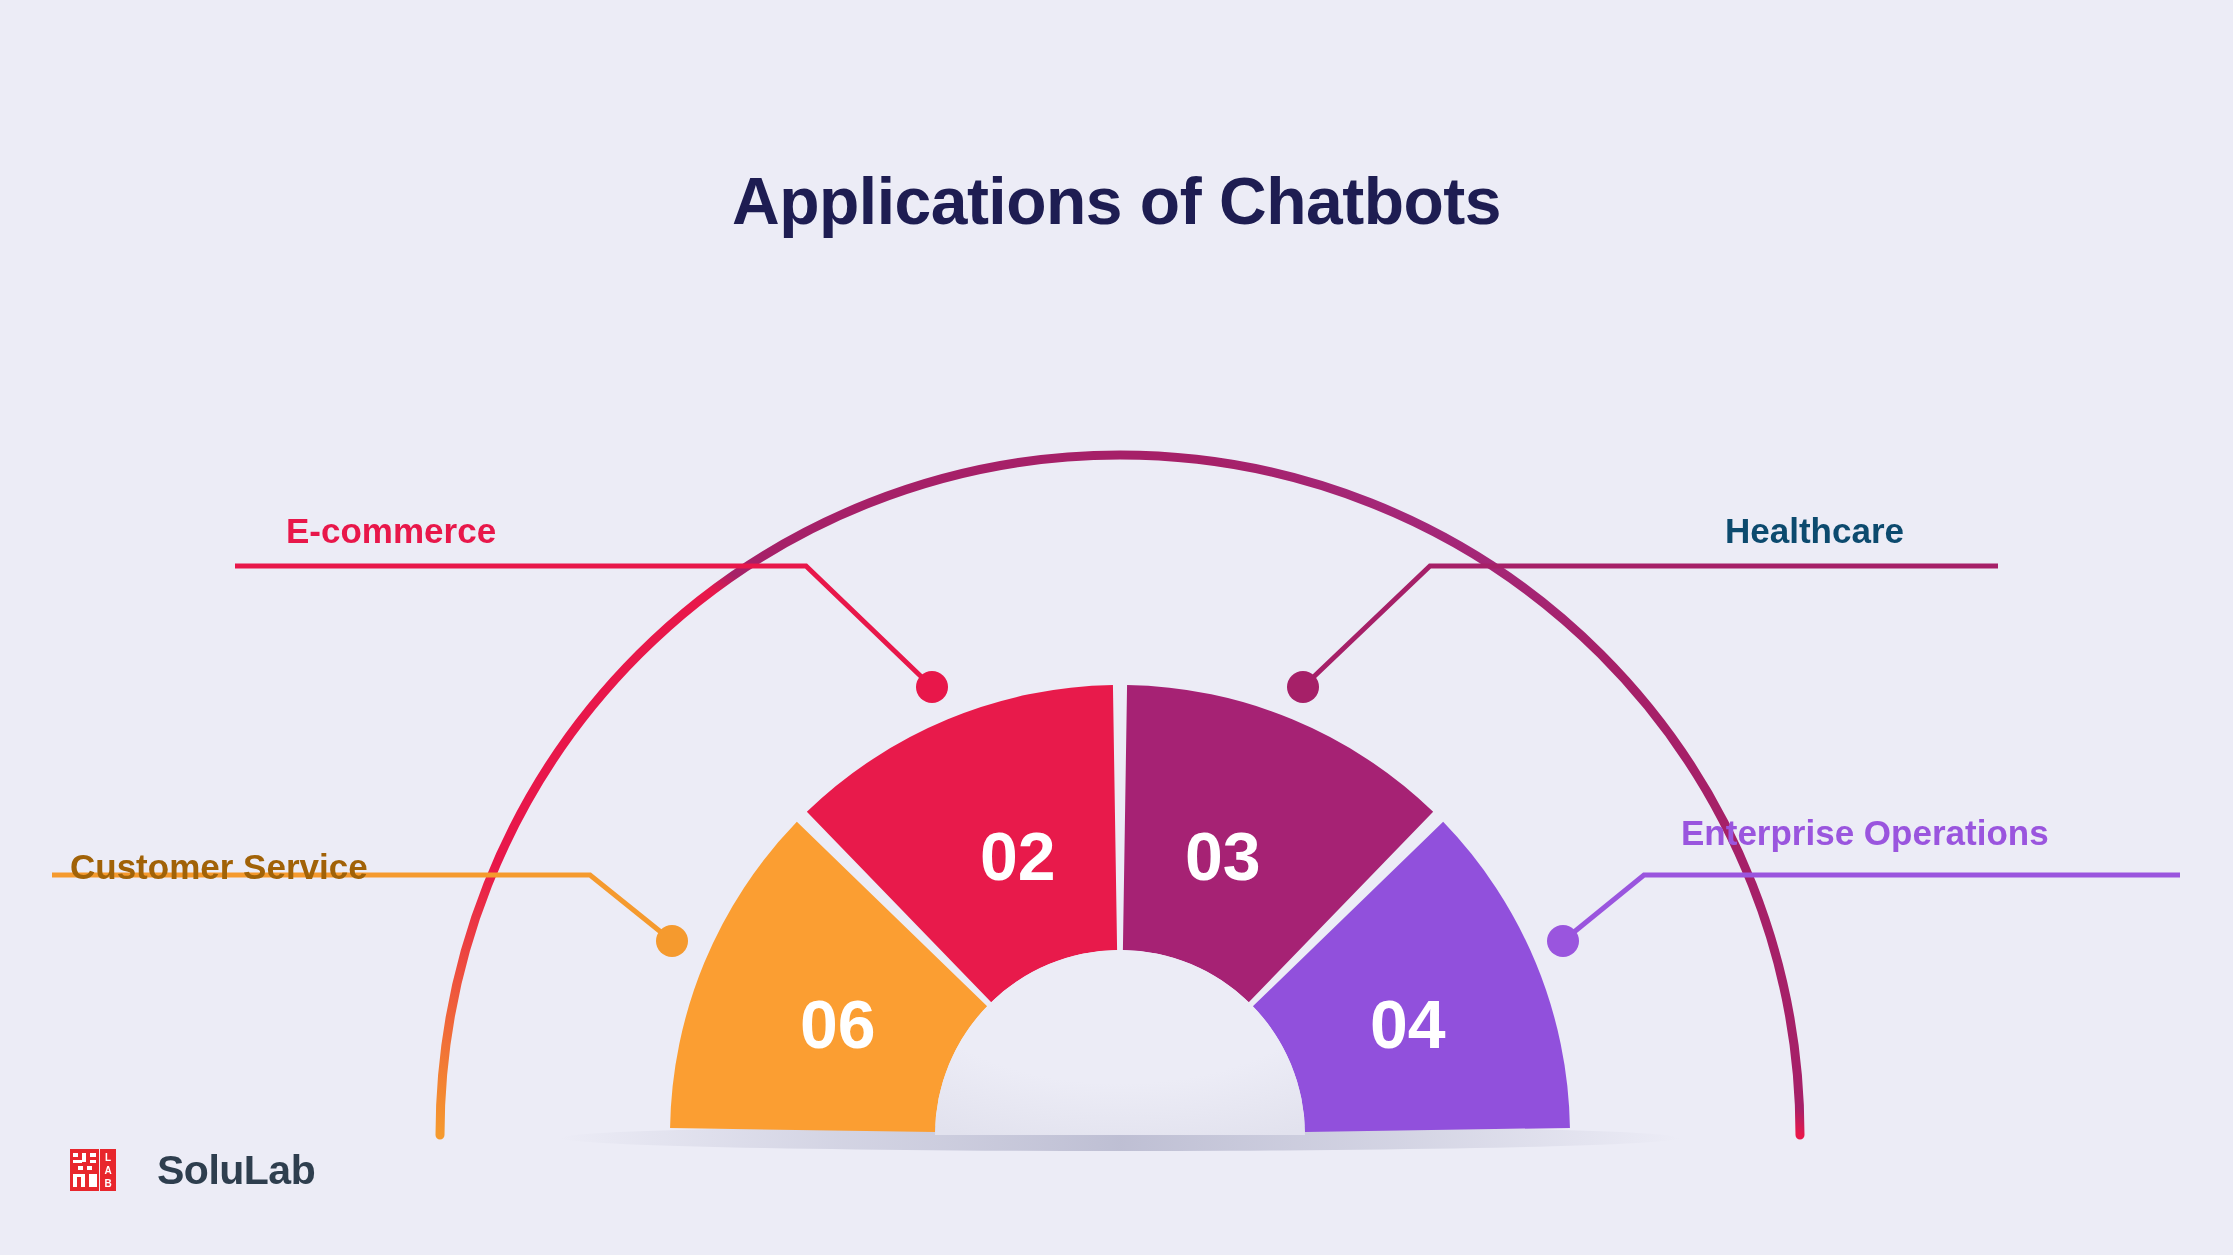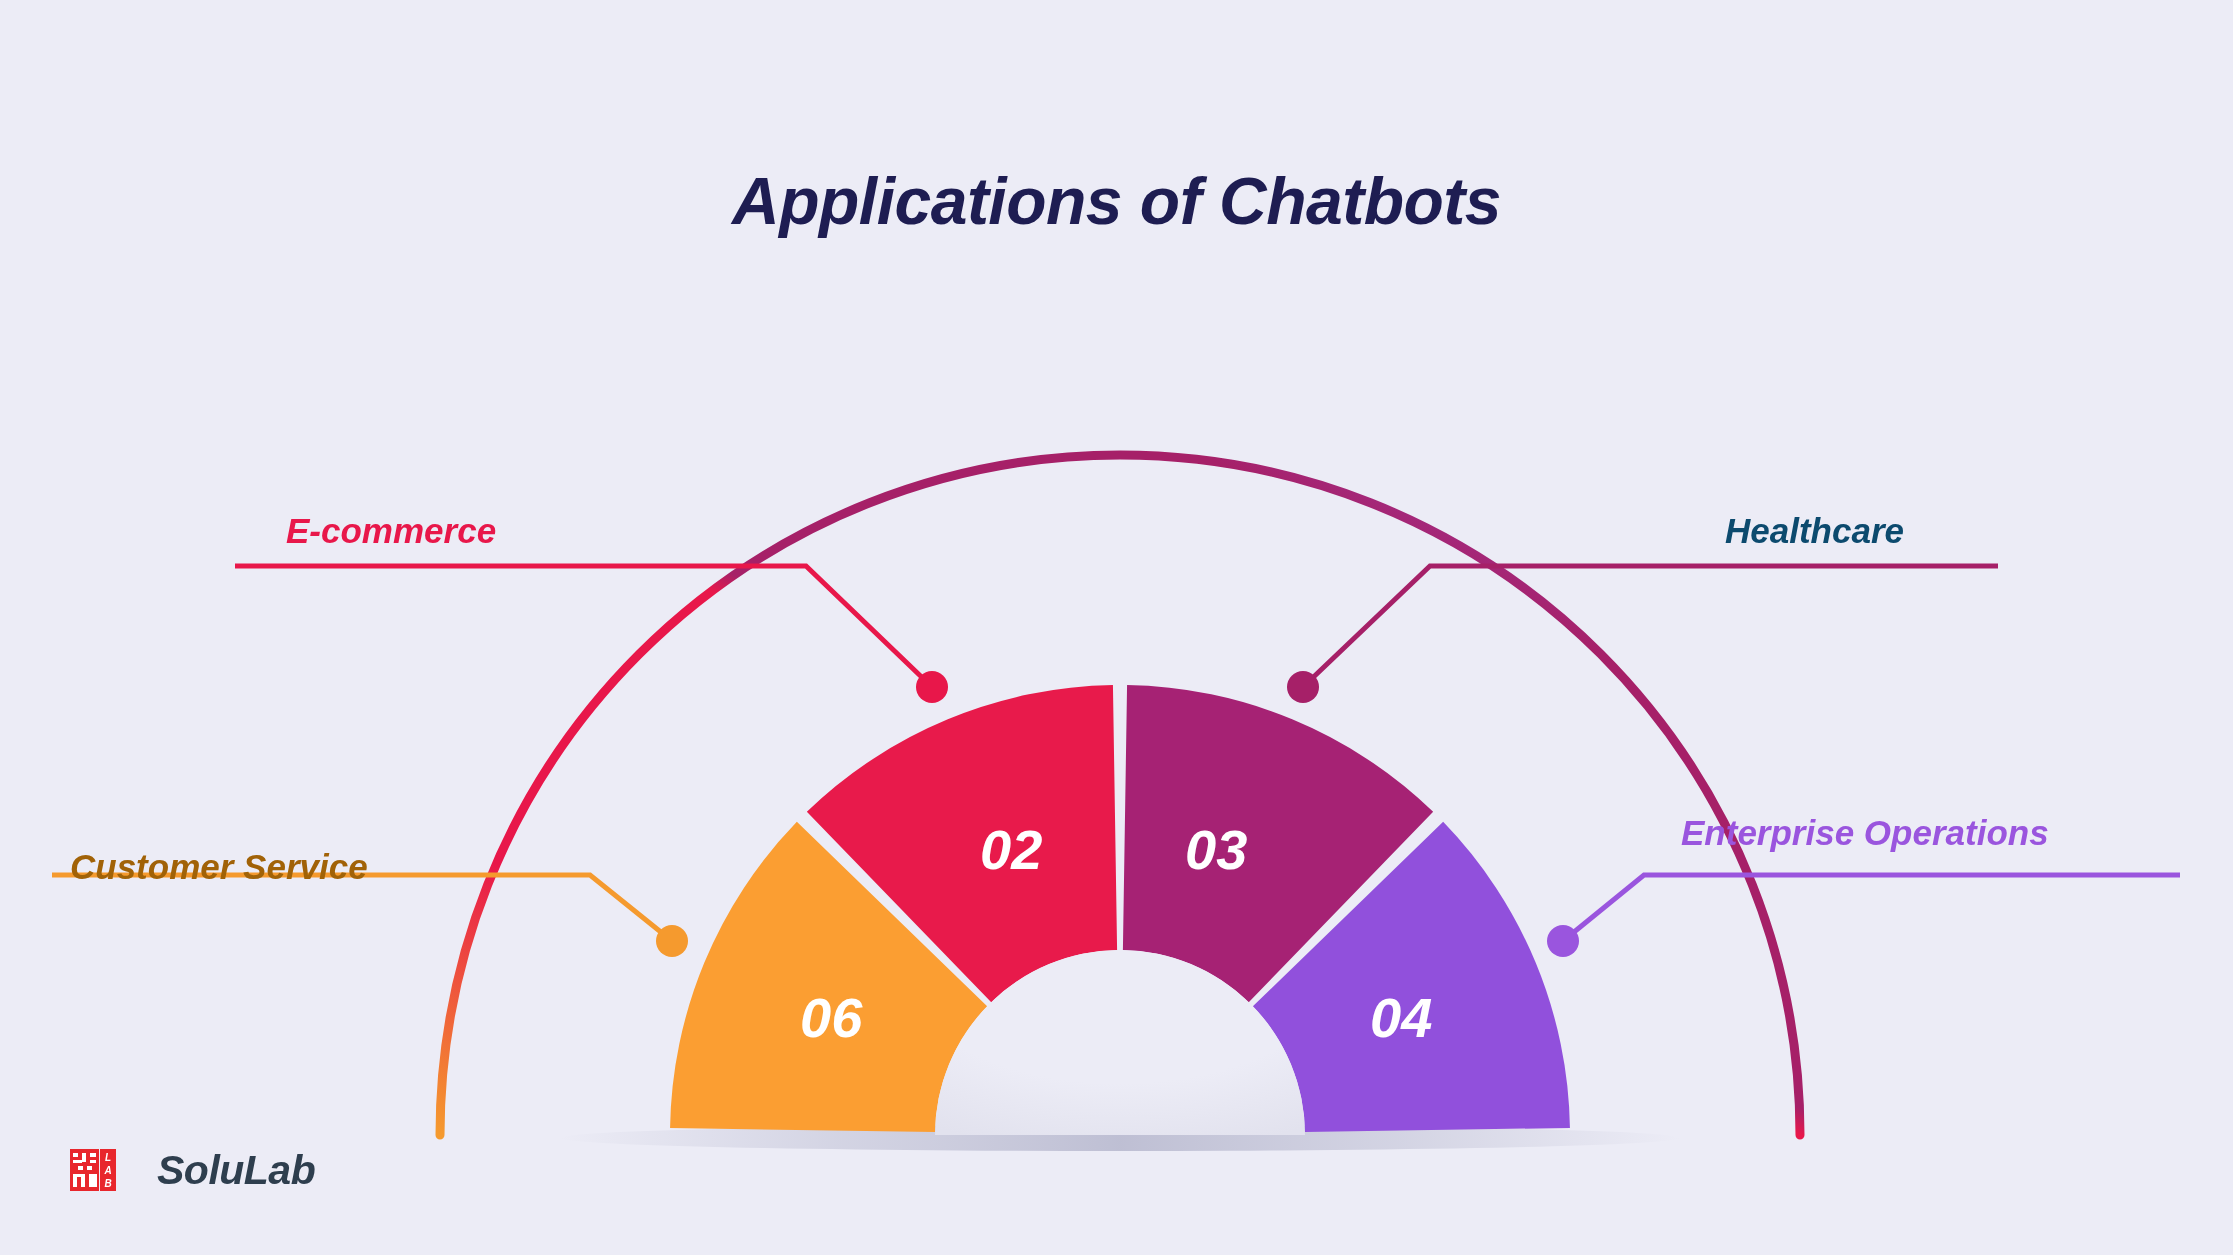--- a/index.html
+++ b/index.html
@@ -2,21 +2,21 @@
 <html><head>
 <meta charset="utf-8">
 <style>
   html,body{margin:0;padding:0;}
   body{
     width:2233px;height:1255px;overflow:hidden;
     background:#ECECF6;
     font-family:"Liberation Sans","DejaVu Sans",sans-serif;
     position:relative;
   }
-  #stage{position:absolute;inset:0;width:2233px;height:1097px;font-style:italic;}
+  #stage{position:absolute;inset:0;width:2233px;height:1097px;}
   svg.layer{position:absolute;left:0;top:0;width:2233px;height:1255px;}
 
   .title{
     position:absolute;left:0;top:168px;width:2233px;
     text-align:center;
     font-size:66px;font-weight:bold;color:#1E1D52;
     letter-spacing:-0.5px;line-height:1;
   }
 
   .lbl{
@@ -24,21 +24,21 @@
     font-size:35px;font-weight:bold;
     white-space:nowrap;line-height:1;
   }
   #lbl-ecommerce{left:240px;top:513px;color:#E8174A;margin-left:46px;}
   #lbl-healthcare{left:1725px;top:513px;color:#0c4a6e;}
   #lbl-customer{left:70px;top:849px;color:#a16207;}
   #lbl-enterprise{left:1637px;top:815px;color:#9A55DE;margin-left:44px;}
 
   .seg-num{
     position:absolute;
-    font-size:56px;font-weight:bold;color:#FFFFFF;
+    font-size:68px;font-weight:bold;color:#FFFFFF;
     line-height:1;white-space:nowrap;
   }
   #num-01{left:800px;top:990px;}
   #num-02{left:980px;top:822px;}
   #num-03{left:1185px;top:822px;}
   #num-04{left:1370px;top:990px;}
 
   
   #logo{position:absolute;left:70px;top:1147px;display:flex;align-items:center;gap:17px;}
   #logo-mark{position:relative;width:46px;height:46px;}

